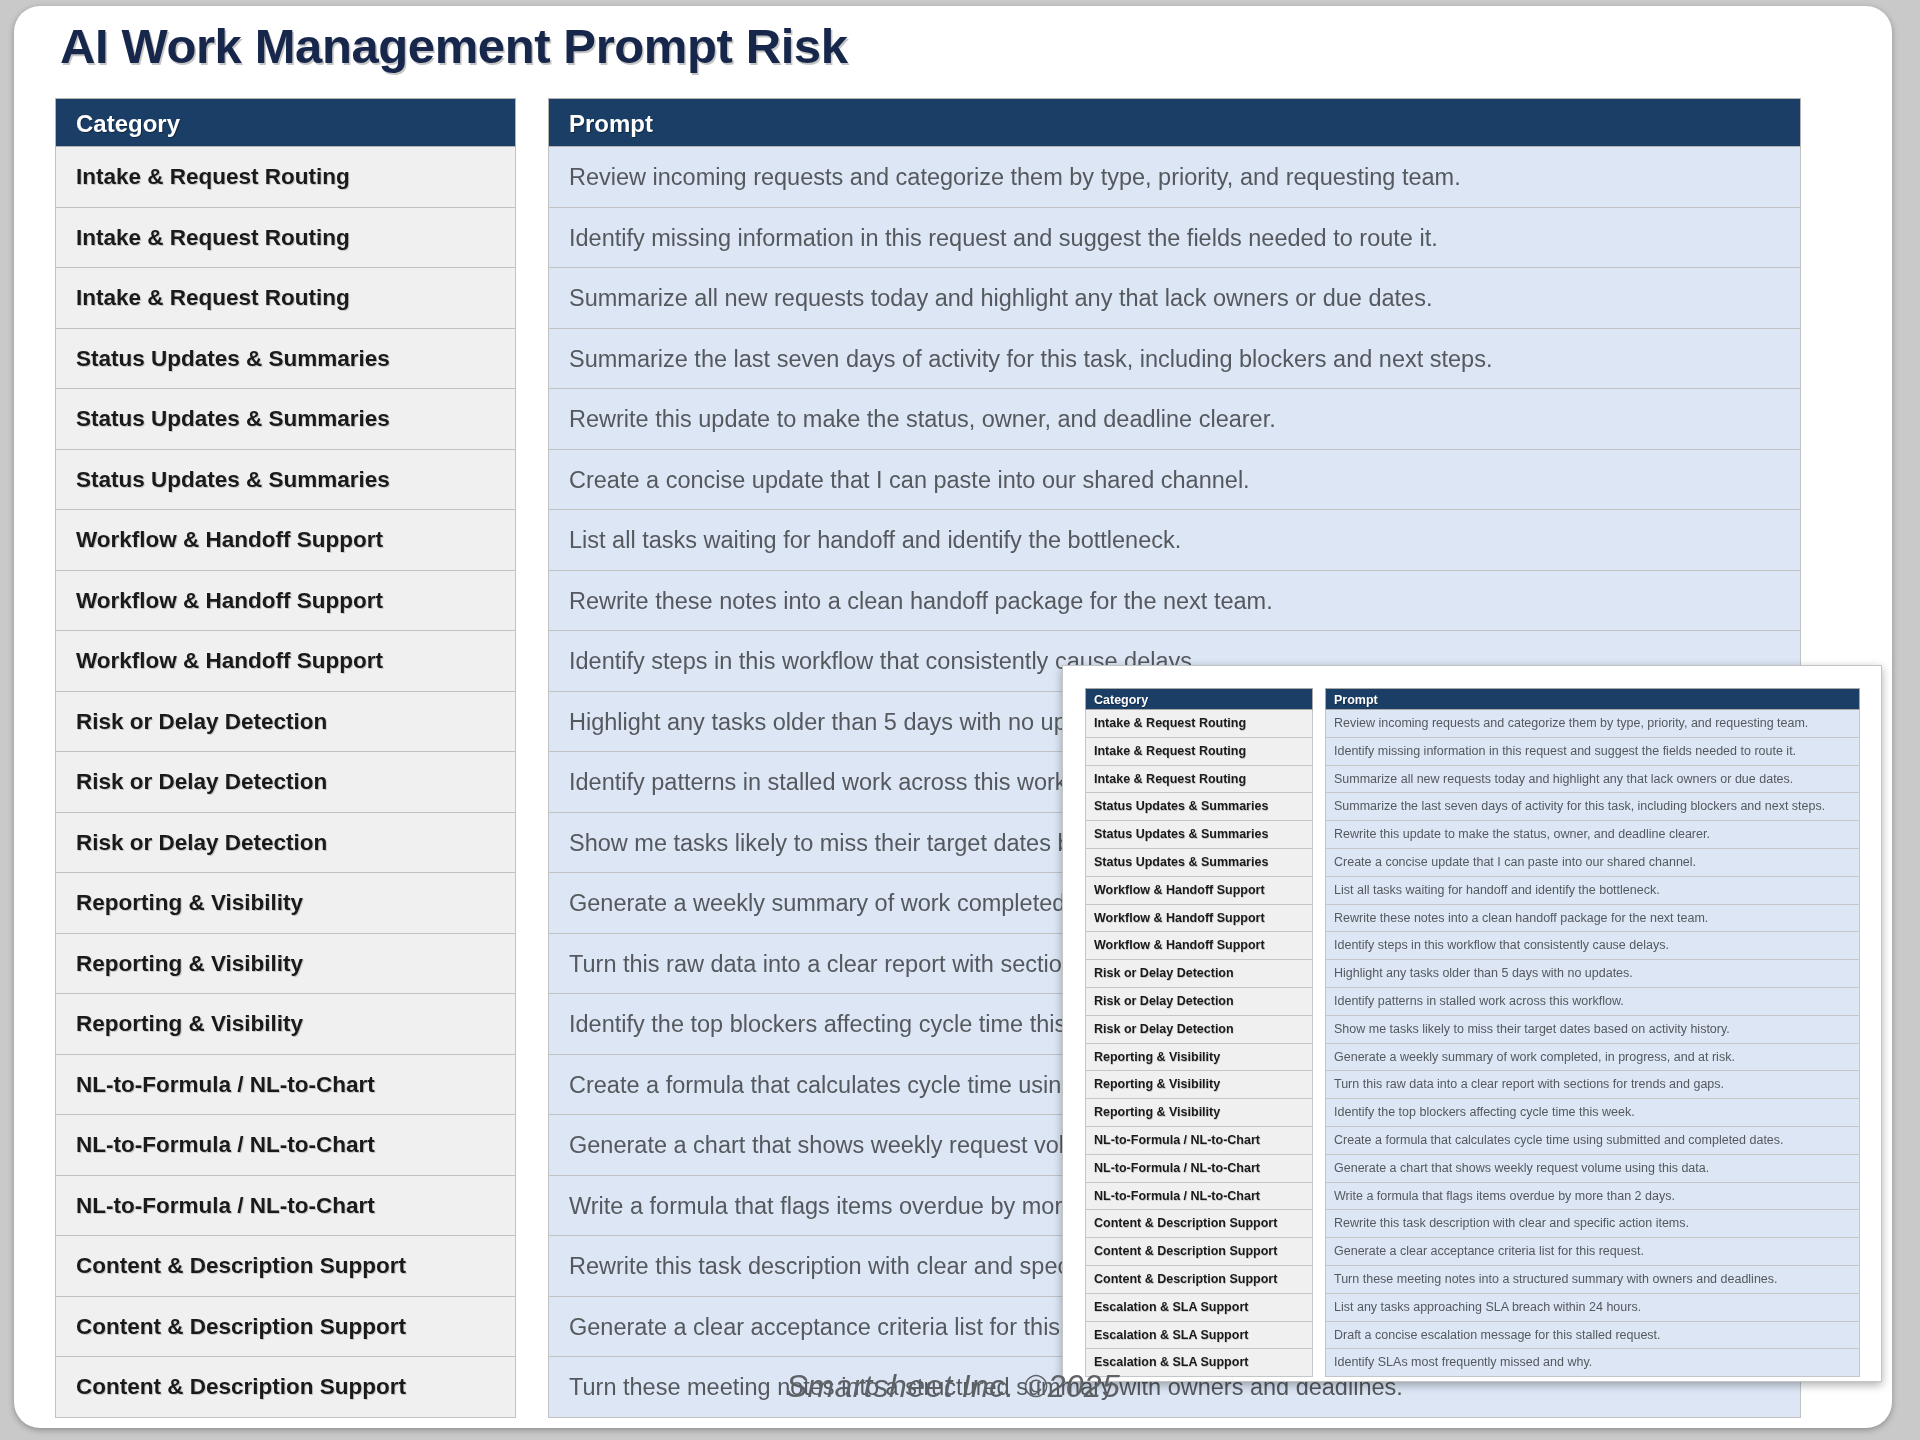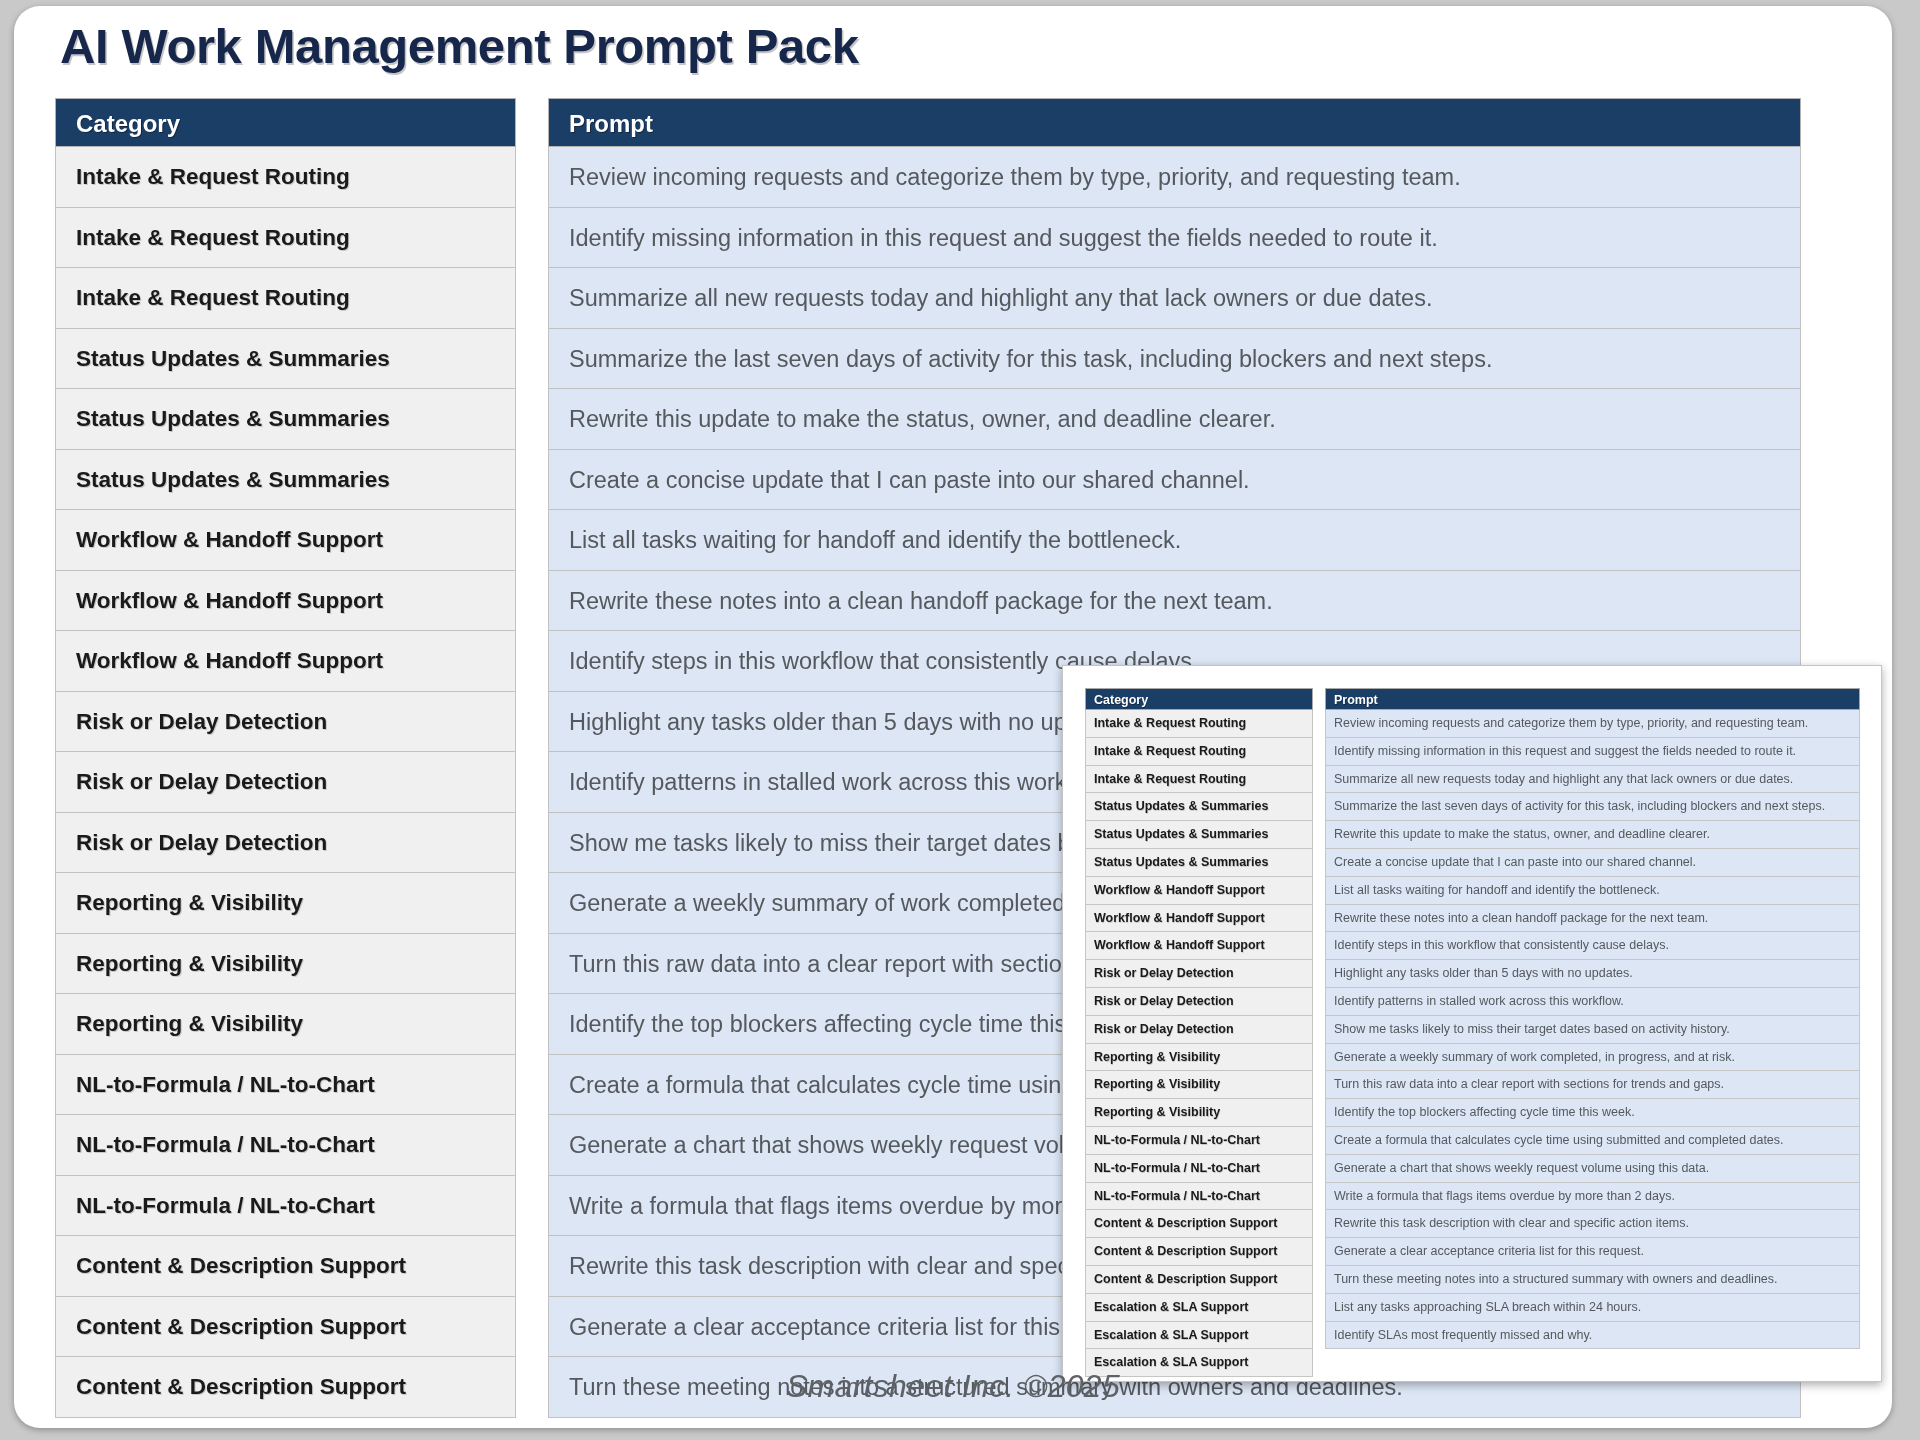--- a/index.html
+++ b/index.html
@@ -182,21 +182,21 @@
     color: #55595e;
     white-space: nowrap;
     overflow: hidden;
   }
 </style>
 </head>
 <body>
 
 <div id="page">
 
-  <div id="title">AI Work Management Prompt Pack</div>
+  <div id="title">AI Work Management Prompt Risk</div>
 
   <div id="main-table">
     <div class="main-cols">
       <div class="col-category">
         <div class="hdr">Category</div>
         <div id="main-cat-body">
             <div class="cat-cell">Intake &amp; Request Routing</div>
             <div class="cat-cell">Intake &amp; Request Routing</div>
             <div class="cat-cell">Intake &amp; Request Routing</div>
             <div class="cat-cell">Status Updates &amp; Summaries</div>
@@ -297,20 +297,21 @@
             <div class="ins-prm-cell">Generate a weekly summary of work completed, in progress, and at risk.</div>
             <div class="ins-prm-cell">Turn this raw data into a clear report with sections for trends and gaps.</div>
             <div class="ins-prm-cell">Identify the top blockers affecting cycle time this week.</div>
             <div class="ins-prm-cell">Create a formula that calculates cycle time using submitted and completed dates.</div>
             <div class="ins-prm-cell">Generate a chart that shows weekly request volume using this data.</div>
             <div class="ins-prm-cell">Write a formula that flags items overdue by more than 2 days.</div>
             <div class="ins-prm-cell">Rewrite this task description with clear and specific action items.</div>
             <div class="ins-prm-cell">Generate a clear acceptance criteria list for this request.</div>
             <div class="ins-prm-cell">Turn these meeting notes into a structured summary with owners and deadlines.</div>
             <div class="ins-prm-cell">List any tasks approaching SLA breach within 24 hours.</div>
+            <div class="ins-prm-cell">Draft a concise escalation message for this stalled request.</div>
             <div class="ins-prm-cell">Identify SLAs most frequently missed and why.</div>
           </div>
       </div>
     </div>
   </div>
 
   <div id="footer">Smartsheet Inc. ©2025</div>
 
 </div>
 

